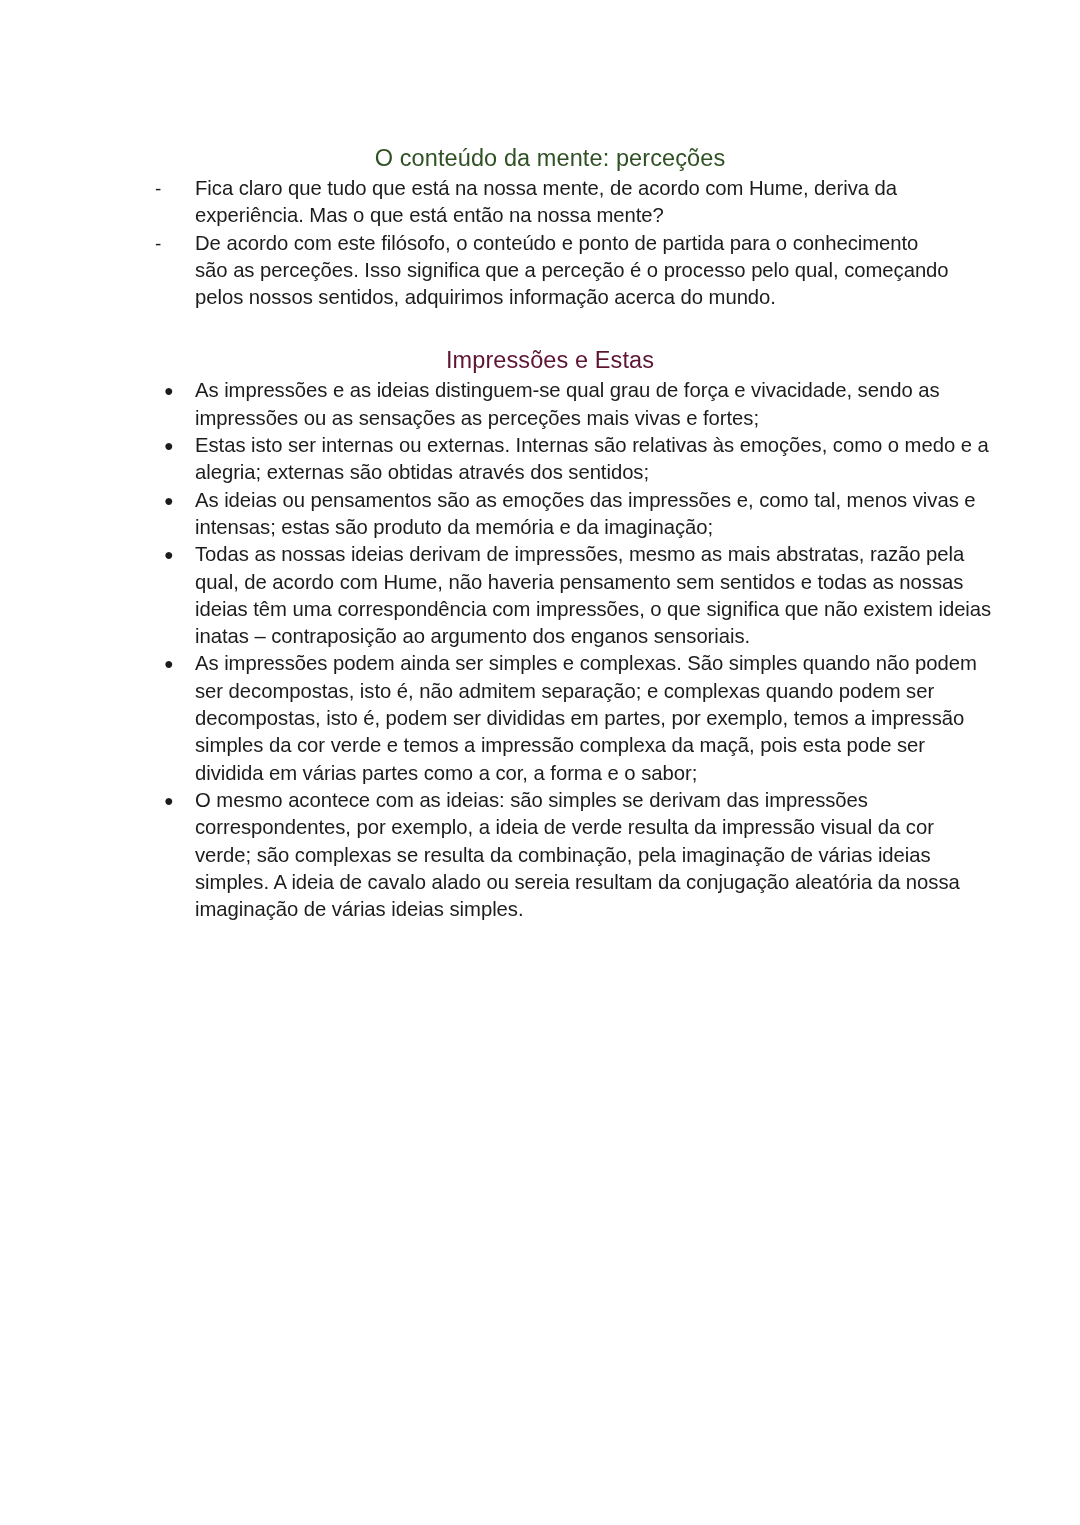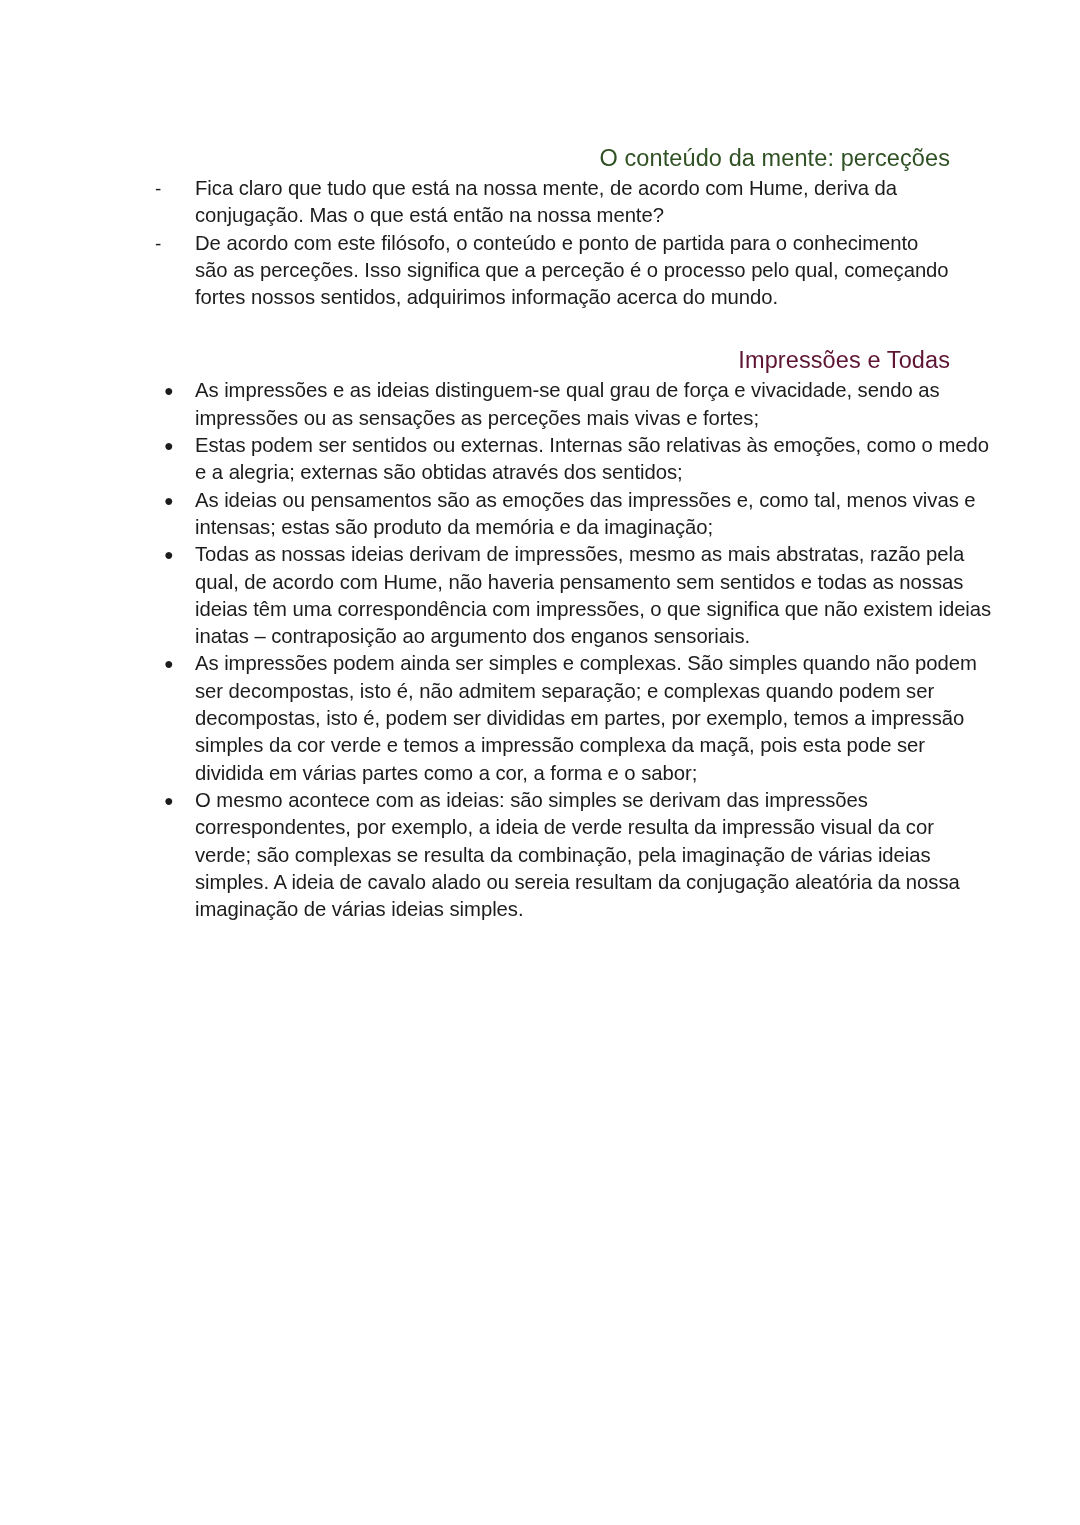--- a/index.html
+++ b/index.html
@@ -25,21 +25,21 @@
   }
 
   .content {
     position: absolute;
     left: 150px;
     top: 143px;
     width: 800px;
   }
 
   .section-title {
-    text-align: right;
+    text-align: center;
     font-size: 23.5px;
     line-height: 30px;
     font-weight: 400;
     letter-spacing: 0.1px;
     margin: 0 0 2px 0;
     padding: 0;
   }
   .section-title.green { color: #2f5124; }
   .section-title.wine  { color: #5e1433; }
 
@@ -96,40 +96,40 @@
 <body>
 
 <div class="page">
   <div class="content">
 
     <h2 class="section-title green">O conteúdo da mente: perceções</h2>
 
     <ul class="list dashes">
       <li>
         <span class="marker">-</span>
-        <span class="bullet-text">Fica claro que tudo que está na nossa mente, de acordo com Hume, deriva da conjugação. Mas o que está então na nossa mente?</span>
+        <span class="bullet-text">Fica claro que tudo que está na nossa mente, de acordo com Hume, deriva da experiência. Mas o que está então na nossa mente?</span>
       </li>
       <li>
         <span class="marker">-</span>
-        <span class="bullet-text">De acordo com este filósofo, o conteúdo e ponto de partida para o conhecimento são as perceções. Isso significa que a perceção é o processo pelo qual, começando fortes nossos sentidos, adquirimos informação acerca do mundo.</span>
+        <span class="bullet-text">De acordo com este filósofo, o conteúdo e ponto de partida para o conhecimento são as perceções. Isso significa que a perceção é o processo pelo qual, começando pelos nossos sentidos, adquirimos informação acerca do mundo.</span>
       </li>
     </ul>
 
     <div class="title-spacer"></div>
 
-    <h2 class="section-title wine">Impressões e Todas</h2>
+    <h2 class="section-title wine">Impressões e Estas</h2>
 
     <ul class="list dots wide">
       <li>
         <span class="marker">●</span>
         <span class="bullet-text">As impressões e as ideias distinguem-se qual grau de força e vivacidade, sendo as impressões ou as sensações as perceções mais vivas e fortes;</span>
       </li>
       <li>
         <span class="marker">●</span>
-        <span class="bullet-text">Estas podem ser sentidos ou externas. Internas são relativas às emoções, como o medo e a alegria; externas são obtidas através dos sentidos;</span>
+        <span class="bullet-text">Estas isto ser internas ou externas. Internas são relativas às emoções, como o medo e a alegria; externas são obtidas através dos sentidos;</span>
       </li>
       <li>
         <span class="marker">●</span>
         <span class="bullet-text">As ideias ou pensamentos são as emoções das impressões e, como tal, menos vivas e intensas; estas são produto da memória e da imaginação;</span>
       </li>
       <li class="gap-before">
         <span class="marker">●</span>
         <span class="bullet-text">Todas as nossas ideias derivam de impressões, mesmo as mais abstratas, razão pela qual, de acordo com Hume, não haveria pensamento sem sentidos e todas as nossas ideias têm uma correspondência com impressões, o que significa que não existem ideias inatas – contraposição ao argumento dos enganos sensoriais.</span>
       </li>
       <li class="gap-before">

